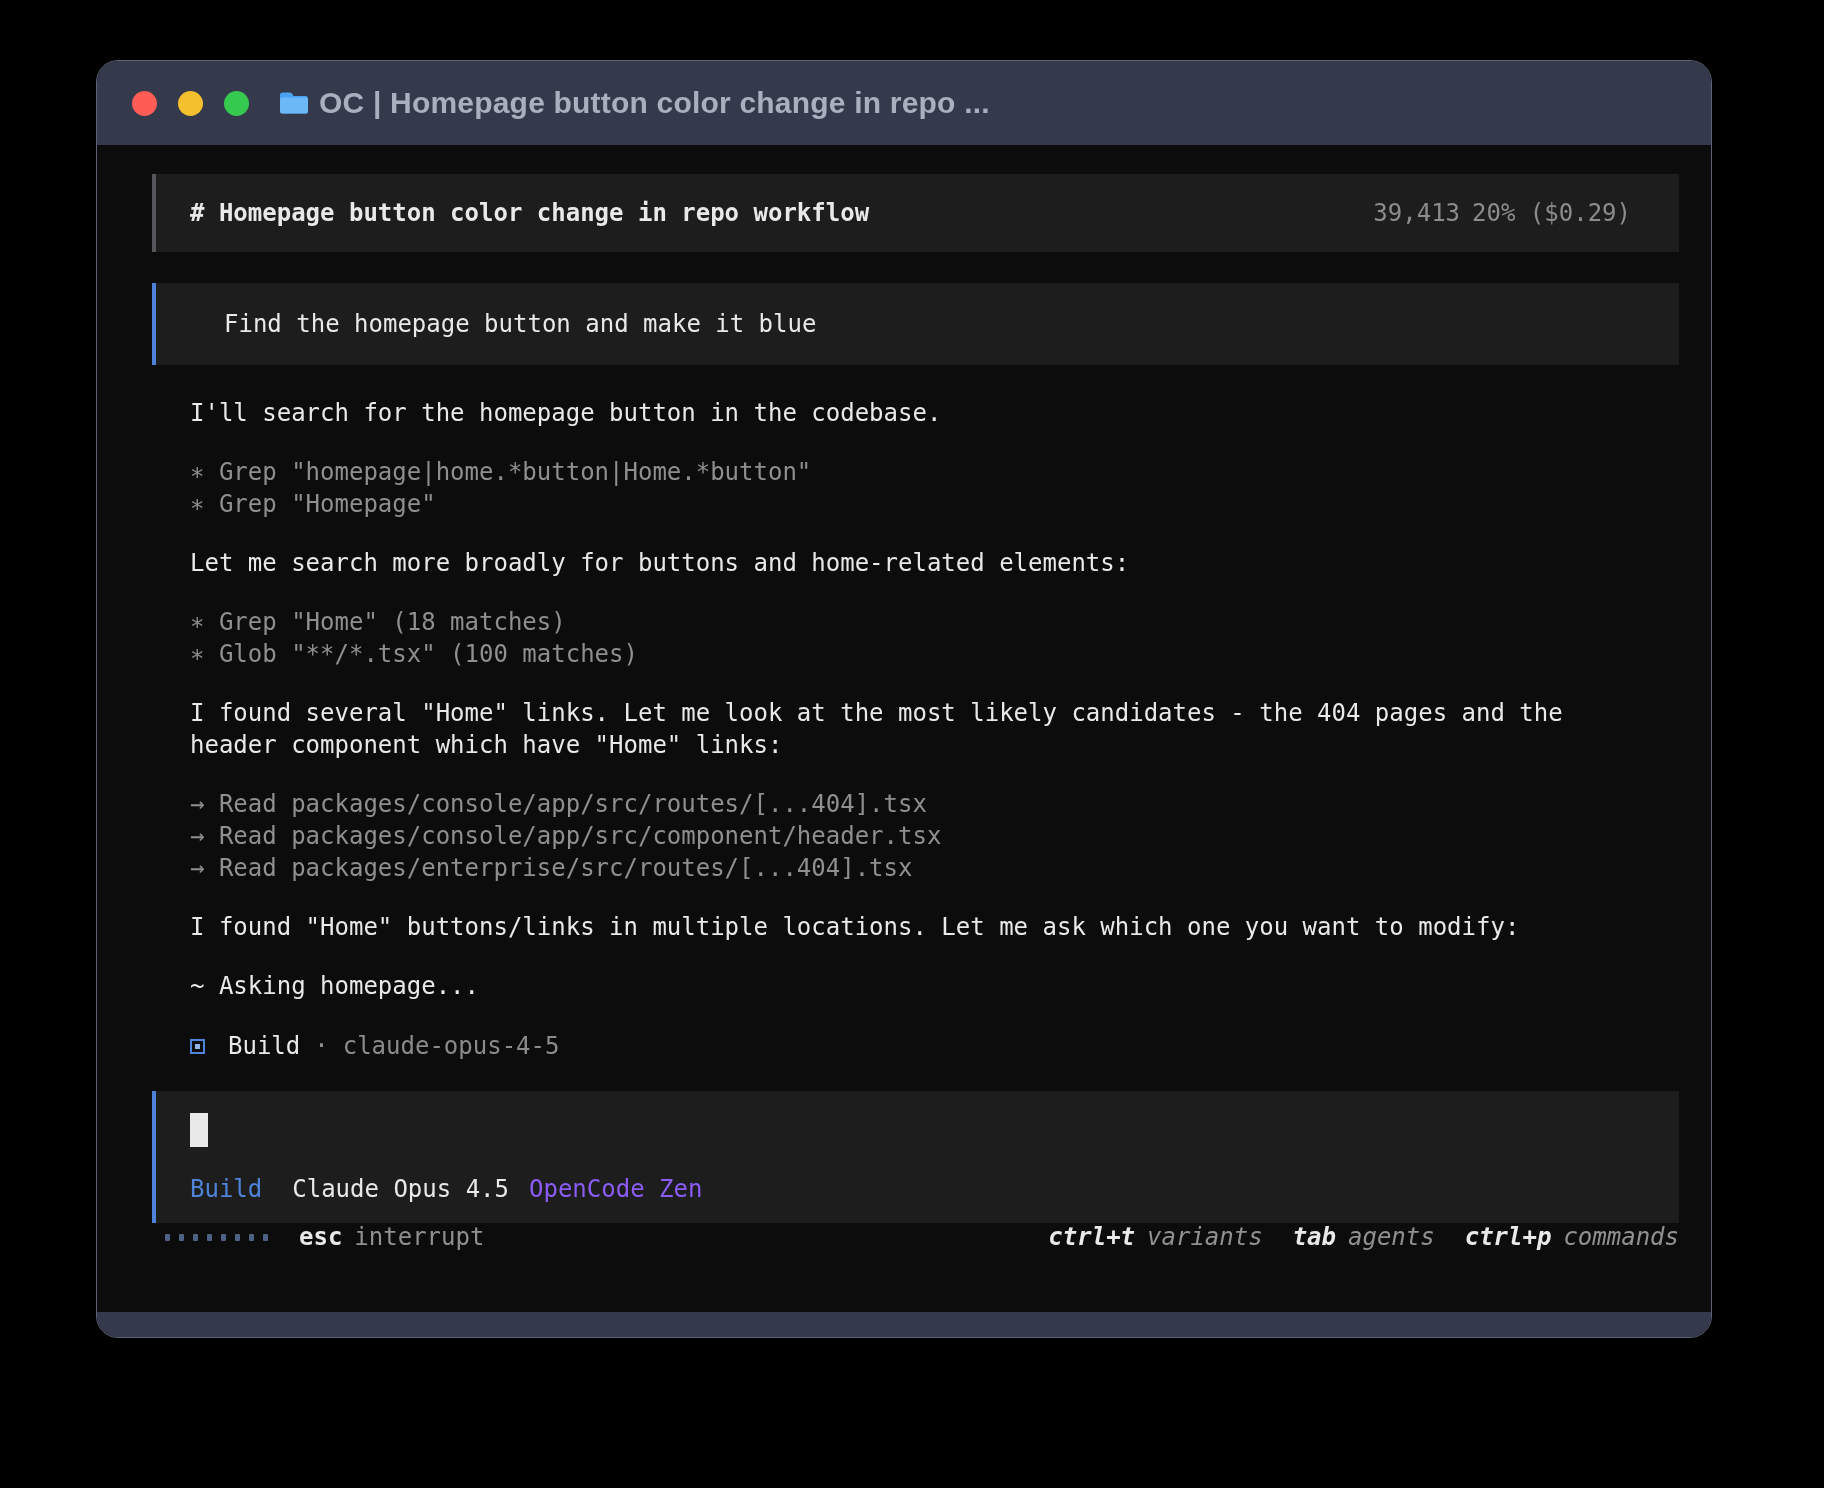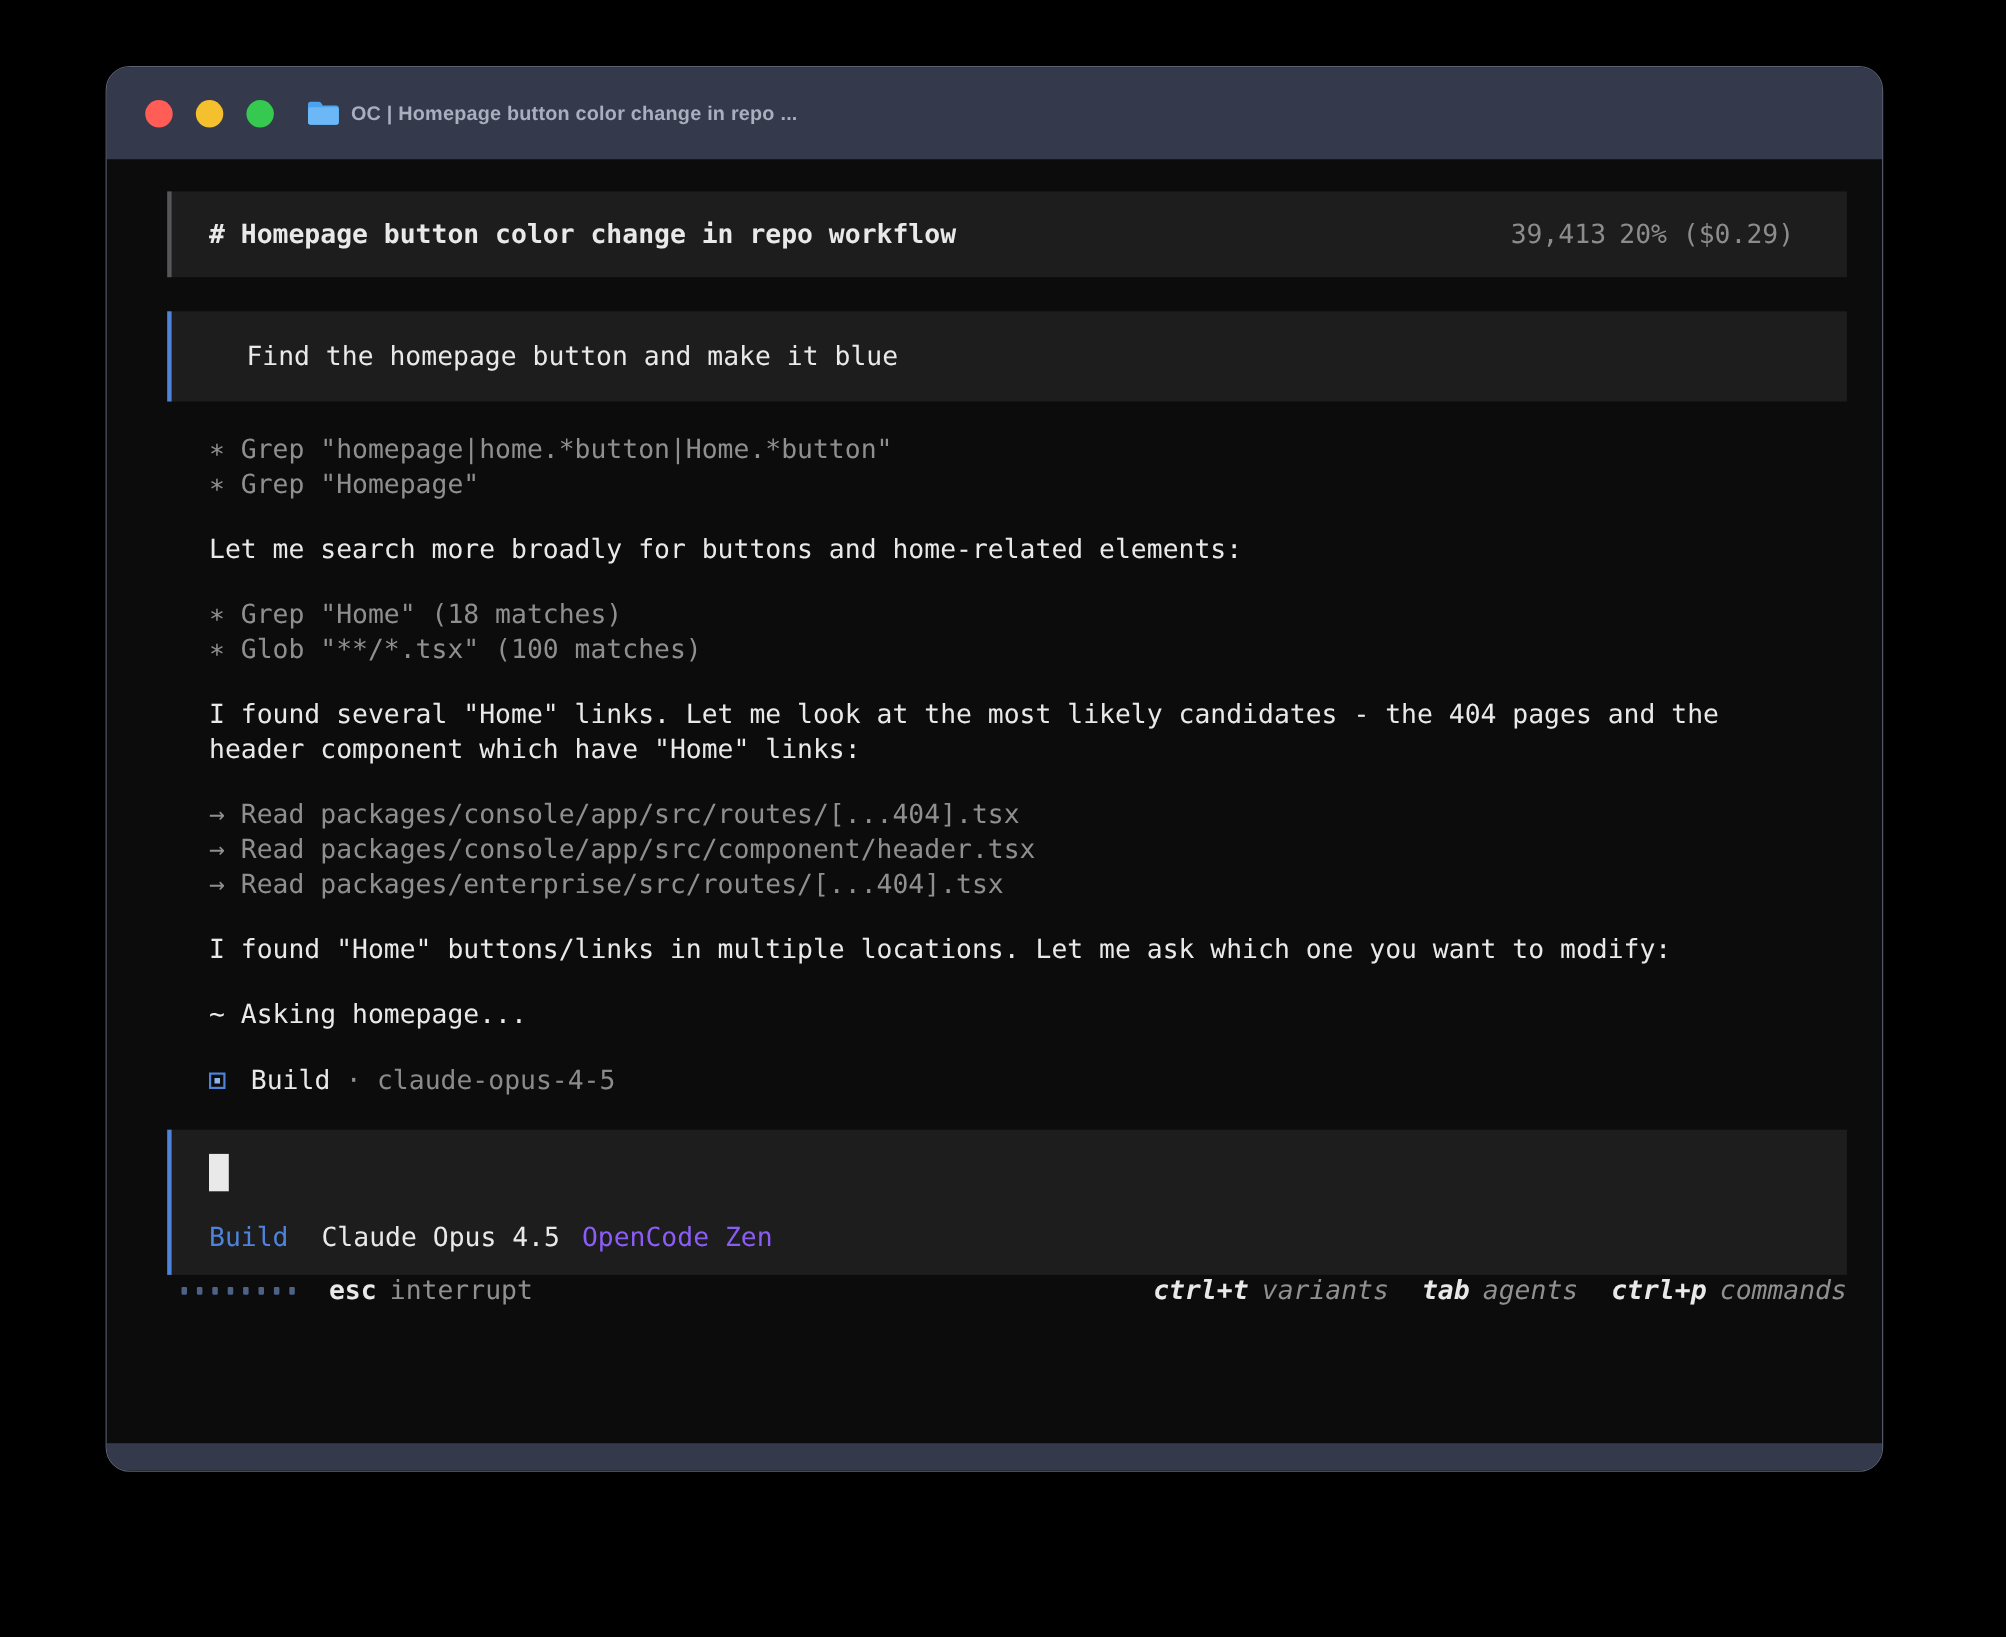--- a/index.html
+++ b/index.html
@@ -13,21 +13,21 @@
   }
   .titlebar {
     height:84px; flex:0 0 84px; background:#343a4c;
     display:flex; align-items:center; padding-left:35px;
     font-family:"Liberation Sans", sans-serif;
   }
   .traffic { display:flex; gap:21px; align-items:center; }
   .light { width:25px; height:25px; border-radius:50%; }
   .folder { margin-left:30px; width:30px; height:24px; flex:0 0 auto; }
   .win-title {
-    margin-left:10px; color:#a9afbe; font-weight:bold; font-size:18px;
+    margin-left:10px; color:#a9afbe; font-weight:bold; font-size:30px;
     letter-spacing:0.2px; white-space:nowrap;
   }
 
   .content {
     flex:1 1 auto; background:#0c0c0c;
     padding:29px 32px 0 55px; font-size:24px; color:#e9e9e9;
   }
 
   .block { background:#1d1d1d; border-left:4px solid #4e83d9; padding-left:34px; }
   .header-block {
@@ -105,20 +105,21 @@
       <div class="header-meta">
         <span>39,413</span>
         <span>20% ($0.29)</span>
       </div>
     </div>
 
     <div class="block user-block">
       <div class="msg" style="margin-top:0;padding-left:34px">Find the homepage button and make it blue</div>
     </div>
 
+    <div class="msg m-intro">I'll search for the homepage button in the codebase.</div>
 
     <div class="m-para">
       <div class="msg gray" style="margin-top:0">∗ Grep "homepage|home.*button|Home.*button"</div>
       <div class="msg gray" style="margin-top:0">∗ Grep "Homepage"</div>
     </div>
 
     <div class="msg m-para">Let me search more broadly for buttons and home-related elements:</div>
 
     <div class="m-para">
       <div class="msg gray" style="margin-top:0">∗ Grep "Home" (18 matches)</div>

